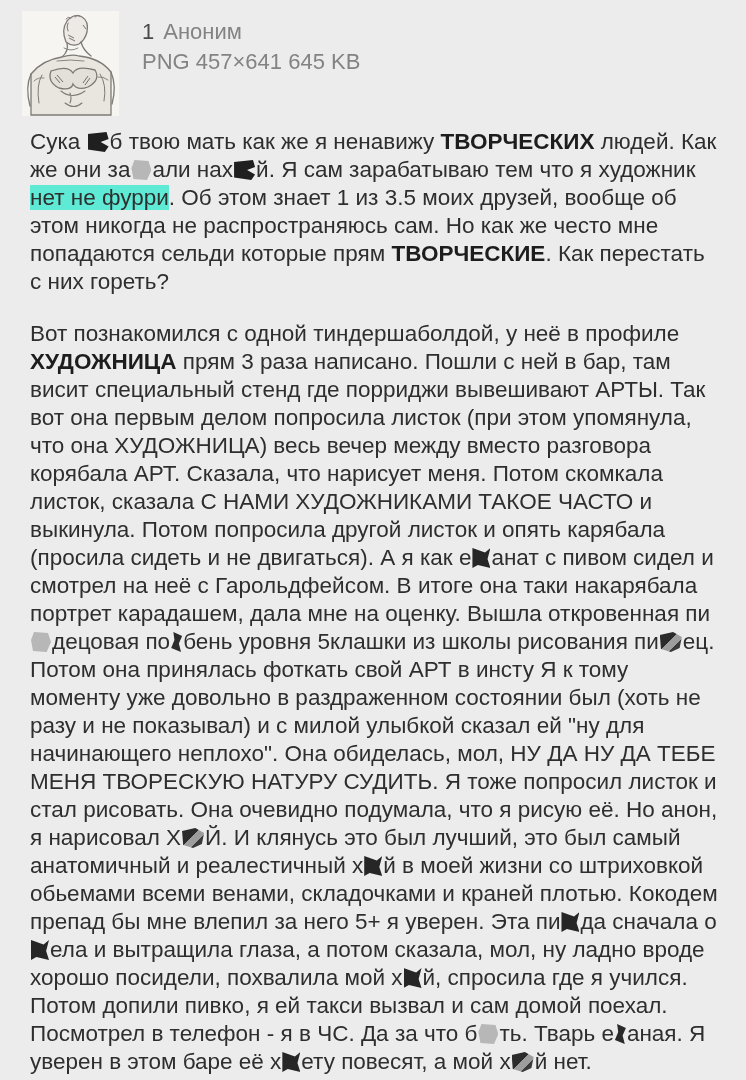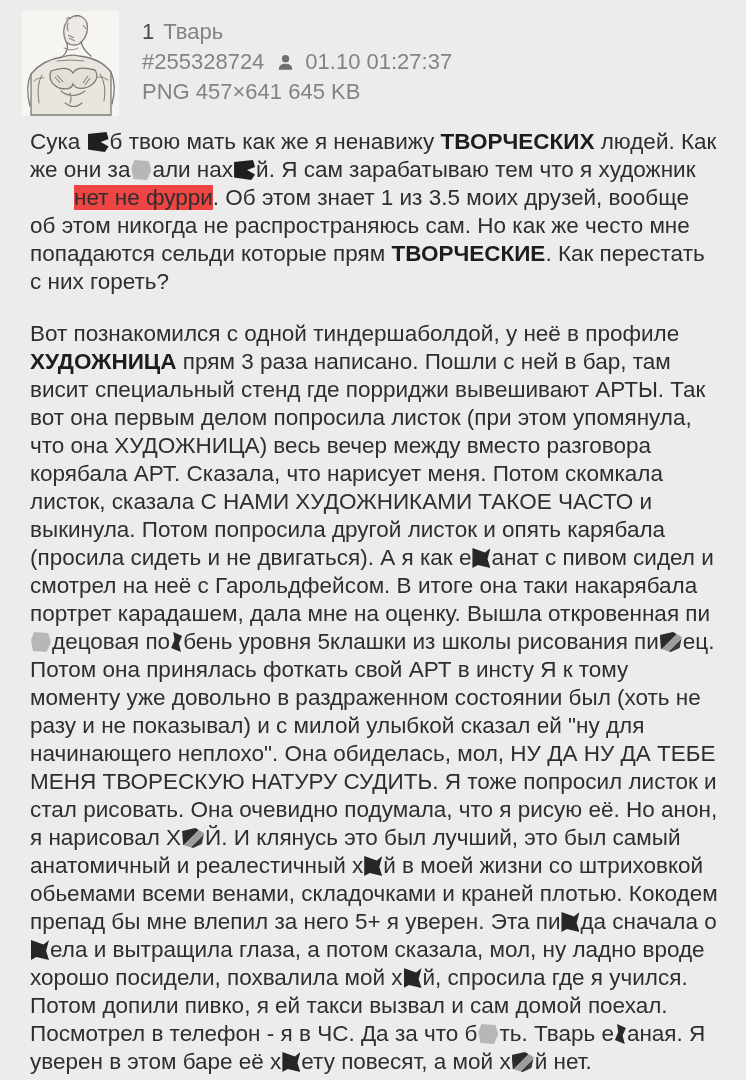--- a/index.html
+++ b/index.html
@@ -14,21 +14,21 @@
     width:97px;height:105px;flex:0 0 auto;background:#f7f5f1;
     display:block;
   }
   .meta{margin-left:23px;padding-top:6px;font-size:22px;line-height:30px;color:#838383;}
   .meta .row{display:flex;align-items:center;white-space:nowrap;}
   .meta .num{color:#4a4a4a;margin-right:9px;}
   .anon-ic{width:19px;height:19px;margin:0 10px 0 12px;flex:0 0 auto;}
   .post-body{padding:12px 28px 0 30px;font-size:22.5px;line-height:28px;color:#2e2e2e;}
   .para{margin:0 0 24px 0;}
   .b{font-weight:bold;color:#1d1d1d;}
-  .sp{background:#ef4444;margin-left:44px;}
+  .sp{background:#5eead4;}
   .c{display:inline-block;height:20px;vertical-align:-3px;margin:0 1px;}
   .c1{width:21px;background:#1f1f1f;clip-path:polygon(0 10%,90% 0,100% 35%,62% 50%,100% 72%,82% 100%,0 88%);}
   .c2{width:20px;background:#b7b7b7;clip-path:polygon(15% 0,85% 5%,100% 50%,78% 100%,10% 95%,0 40%);}
   .c3{width:18px;background:#262626;clip-path:polygon(0 0,70% 22%,100% 0,84% 55%,100% 100%,30% 85%,0 100%);}
   .c4{width:11px;background:#2a2a2a;clip-path:polygon(20% 0,100% 20%,70% 58%,90% 100%,0 80%,30% 40%);}
   .c5{width:22px;background:linear-gradient(135deg,#2b2b2b 45%,#9d9d9d 45%,#9d9d9d 68%,#3a3a3a 68%);
       clip-path:polygon(0 15%,60% 0,100% 25%,90% 80%,50% 100%,5% 85%);}
 </style>
 </head>
 <body>
@@ -49,29 +49,21 @@
       <path d="M12 70 Q16 66 22 67 M86 69 Q81 65 76 66" stroke-width="0.9"></path>
     </g>
     <g stroke="#55524e" stroke-width="0.8" fill="none">
       <path d="M46 24 L52 27 M47 27 L53 30 M61 14 L64 18"></path>
       <path d="M33 66 L38 72 M35 64 L41 71 M66 65 L61 72 M68 67 L63 74"></path>
     </g>
   </svg>
   <div class="meta">
     <div class="row">
       <span class="num">1</span>
-      <span>Тварь</span>
-    </div>
-    <div class="row">
-      <span>#255328724</span>
-      <svg class="anon-ic" viewBox="0 0 24 24">
-        <circle cx="12" cy="7.2" r="4.6" fill="#6f6f6f"></circle>
-        <path d="M3.5 21 Q3.5 13.5 12 13.5 Q20.5 13.5 20.5 21 Z" fill="#6f6f6f"></path>
-      </svg>
-      <span>01.10 01:27:37</span>
+      <span>Аноним</span>
     </div>
     <div class="row">
       <span>PNG 457×641 645 KB</span>
     </div>
   </div>
 </div>
 
 <div class="post-body">
     <p class="para"><span>Сука </span><span class="c c1"></span><span>б твою мать как же я ненавижу </span><span class="b">ТВОРЧЕСКИХ</span><span> людей. Как же они за</span><span class="c c2"></span><span>али нах</span><span class="c c1"></span><span>й. Я сам зарабатываю тем что я художник </span><span class="sp">нет не фурри</span><span>. Об этом знает 1 из 3.5 моих друзей, вообще об этом никогда не распространяюсь сам. Но как же често мне попадаются сельди которые прям </span><span class="b">ТВОРЧЕСКИЕ</span><span>. Как перестать с них гореть?</span></p>
     <p class="para"><span>Вот познакомился с одной тиндершаболдой, у неё в профиле </span><span class="b">ХУДОЖНИЦА</span><span> прям 3 раза написано. Пошли с ней в бар, там висит специальный стенд где порриджи вывешивают АРТЫ. Так вот она первым делом попросила листок (при этом упомянула, что она ХУДОЖНИЦА) весь вечер между вместо разговора корябала АРТ. Сказала, что нарисует меня. Потом скомкала листок, сказала С НАМИ ХУДОЖНИКАМИ ТАКОЕ ЧАСТО и выкинула. Потом попросила другой листок и опять карябала (просила сидеть и не двигаться). А я как е</span><span class="c c3"></span><span>анат с пивом сидел и смотрел на неё с Гарольдфейсом. В итоге она таки накарябала портрет карадашем, дала мне на оценку. Вышла откровенная пи</span><span class="c c2"></span><span>децовая по</span><span class="c c4"></span><span>бень уровня 5клашки из школы рисования пи</span><span class="c c5"></span><span>ец. Потом она принялась фоткать свой АРТ в инсту Я к тому моменту уже довольно в раздраженном состоянии был (хоть не разу и не показывал) и с милой улыбкой сказал ей "ну для начинающего неплохо". Она обиделась, мол, НУ ДА НУ ДА ТЕБЕ МЕНЯ ТВОРЕСКУЮ НАТУРУ СУДИТЬ. Я тоже попросил листок и стал рисовать. Она очевидно подумала, что я рисую её. Но анон, я нарисовал Х</span><span class="c c5"></span><span>Й. И клянусь это был лучший, это был самый анатомичный и реалестичный х</span><span class="c c3"></span><span>й в моей жизни со штриховкой обьемами всеми венами, складочками и краней плотью. Кокодем препад бы мне влепил за него 5+ я уверен. Эта пи</span><span class="c c3"></span><span>да сначала о</span><span class="c c3"></span><span>ела и вытращила глаза, а потом сказала, мол, ну ладно вроде хорошо посидели, похвалила мой х</span><span class="c c3"></span><span>й, спросила где я учился. Потом допили пивко, я ей такси вызвал и сам домой поехал. Посмотрел в телефон - я в ЧС. Да за что б</span><span class="c c2"></span><span>ть. Тварь е</span><span class="c c4"></span><span>аная. Я уверен в этом баре её х</span><span class="c c3"></span><span>ету повесят, а мой х</span><span class="c c5"></span><span>й нет.</span></p>

